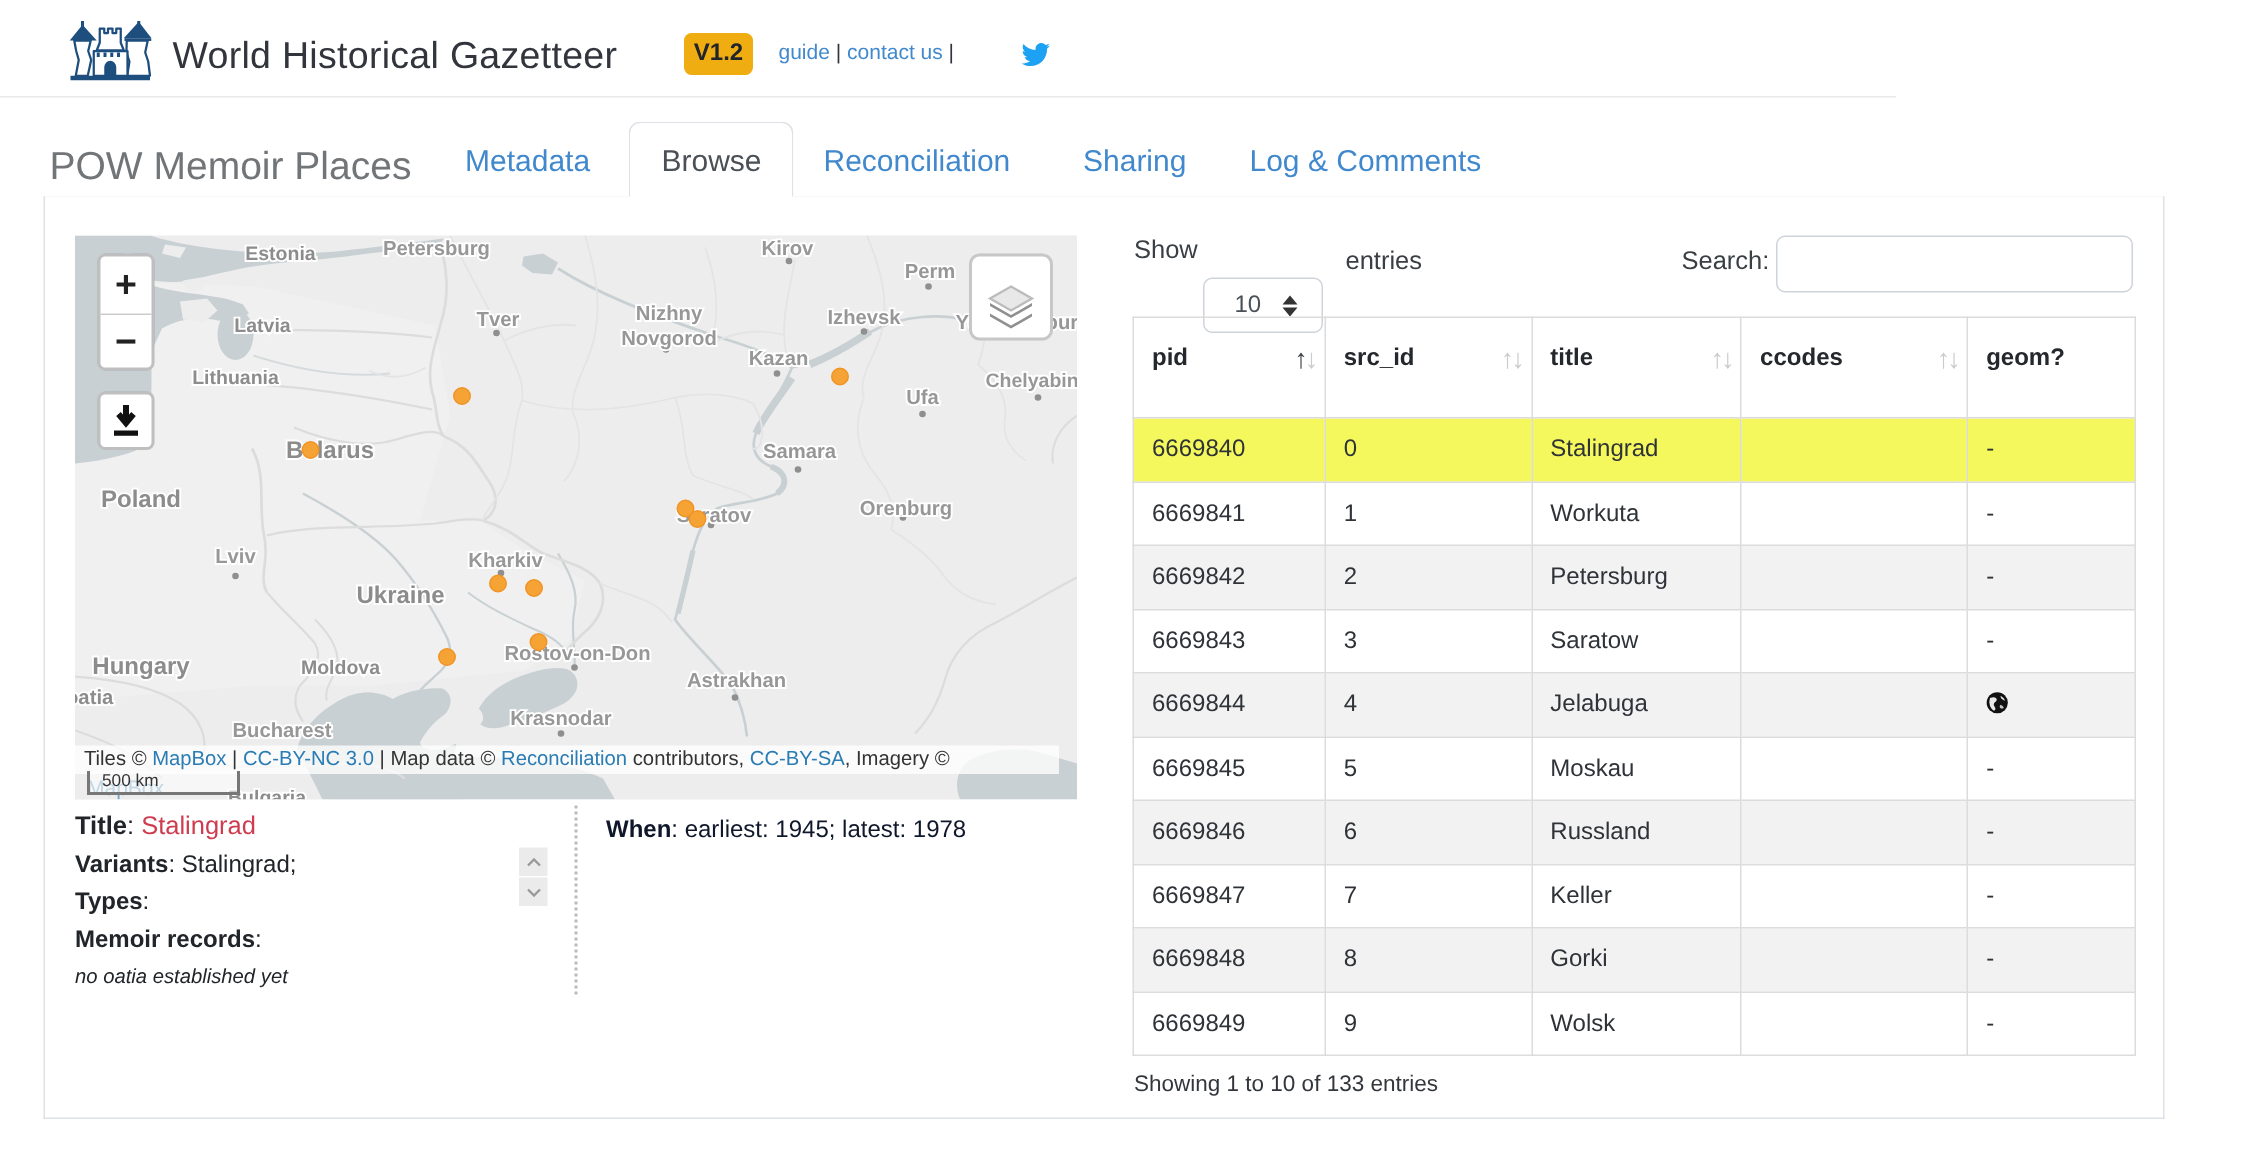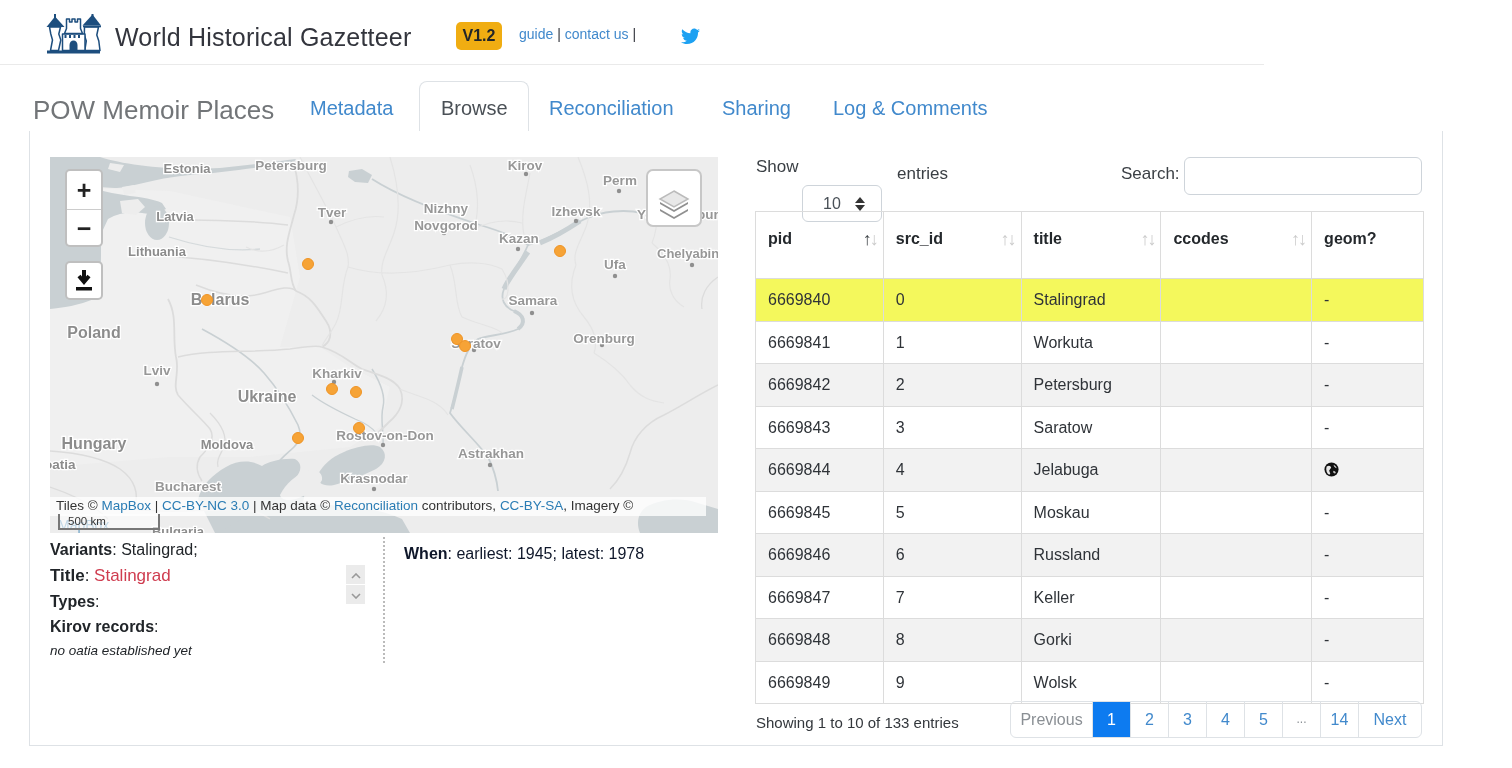--- a/index.html
+++ b/index.html
@@ -254,24 +254,24 @@
         <path d="M12 31 L26 39 L40 31 L40 33 L26 41 L12 33 Z" fill="#909090"></path>
         <path d="M12 38 L26 46 L40 38 L40 40 L26 48 L12 40 Z" fill="#909090"></path>
       </svg>
     </div>
     <div class="attrib">Tiles © <a>MapBox</a> | <a>CC-BY-NC 3.0</a> | Map data © <a>Reconciliation</a> contributors, <a>CC-BY-SA</a>, Imagery ©</div>
     <div class="mapboxword">MapBox</div>
     <div class="scalectl">500 km</div>
   </div>
 
   <div class="detail">
+    <div class="dl" style="font-size:17px"><b>Title</b>: <span class="red">Stalingrad</span></div>
     <div class="dl"><b>Variants</b>: Stalingrad;</div>
-    <div class="dl" style="font-size:17px"><b>Title</b>: <span class="red">Stalingrad</span></div>
     <div class="dl"><b>Types</b>:</div>
-    <div class="dl"><b>Kirov records</b>:</div>
+    <div class="dl"><b>Memoir records</b>:</div>
     <div style="font-style:italic; font-size:13.5px; margin-top:4px;">no oatia established yet</div>
     <div class="spinner">
         <div class="spinbtn"><svg width="10" height="6" viewBox="0 0 10 6">
             <path d="M1,5 L5,1 L9,5" stroke="#999" stroke-width="1.6" fill="none"></path>
           </svg></div>
         <div class="spinbtn"><svg width="10" height="6" viewBox="0 0 10 6">
             <path d="M1,1 L5,5 L9,1" stroke="#999" stroke-width="1.6" fill="none"></path>
           </svg></div>
       </div>
     <div class="vdots"></div>
@@ -373,24 +373,13 @@
           <td>6669849</td>
           <td>9</td>
           <td>Wolsk</td>
           <td></td>
           <td>-</td>
         </tr>
   </tbody>
     </table>
 
   <div class="showing">Showing 1 to 10 of 133 entries</div>
-  <div class="pager">
-    <div class="pgitem pgprev">Previous</div>
-    <div class="pgitem pgnum pgact">1</div>
-    <div class="pgitem pgnum">2</div>
-    <div class="pgitem pgnum">3</div>
-    <div class="pgitem pgnum">4</div>
-    <div class="pgitem pgnum">5</div>
-    <div class="pgitem pgnum" style="font-size:12px;color:#8a8f94">...</div>
-    <div class="pgitem pgnum">14</div>
-    <div class="pgitem pgnext">Next</div>
-  </div>
 </div>
 
 </body></html>

